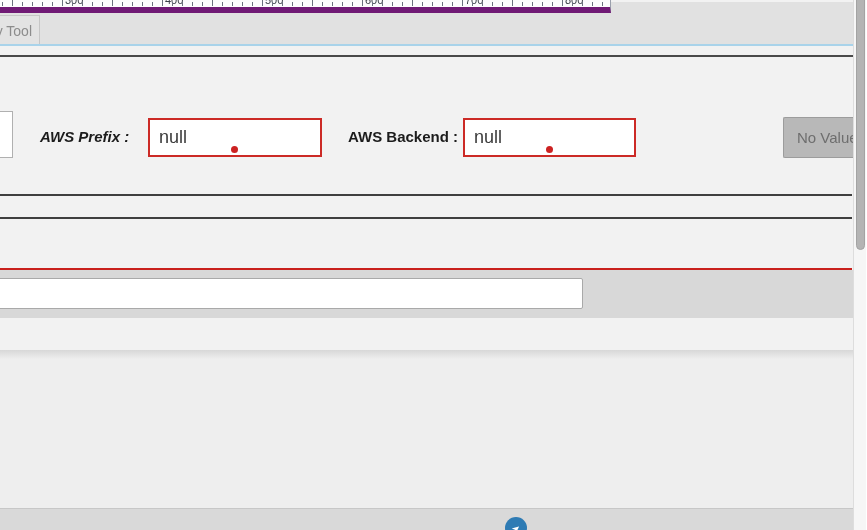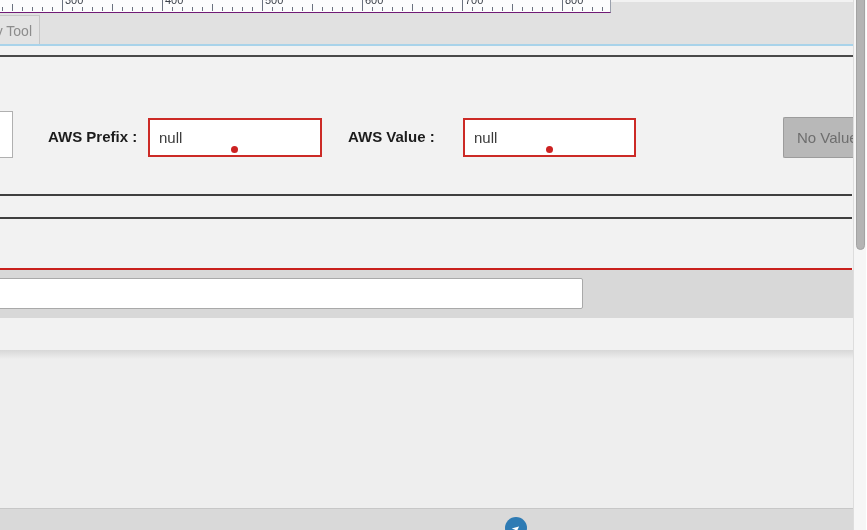--- a/index.html
+++ b/index.html
@@ -13,21 +13,21 @@
        align-items:center;font-size:14px;}
   .tab-inactive{left:-58px;width:98px;background:#e3e3e3;border:1px solid #c6c6c6;
                 border-bottom:none;border-left:none;color:#8c8c8c;justify-content:flex-end;
                 padding-right:7px;}
   .tab-active{left:47px;width:96px;background:#ededed;border:1px solid #b5b5b5;
               border-bottom:none;color:#3d3d3d;justify-content:center;}
   .tab-underline{position:absolute;left:0;top:44px;width:855px;height:2px;}
 
   
   .ruler{position:absolute;left:0;top:0;width:611px;height:13px;background:#fcfcfd;
-         border-bottom:1px solid #701a75;border-right:1px solid #9aa0ac;overflow:hidden;
+         border-bottom:6px solid #701a75;border-right:1px solid #9aa0ac;overflow:hidden;
          box-sizing:border-box;}
   .tick{position:absolute;bottom:1px;width:1px;background:#6b7280;}
   .tick.minor{height:4px;}
   .tick.mid{height:7px;}
   .tick.major{height:12px;}
   .tick-label{position:absolute;top:-6px;font-size:11px;color:#3a3f48;
               font-family:"Liberation Sans",sans-serif;}
 
   
   .rule{position:absolute;left:0;height:2px;}
@@ -35,21 +35,21 @@
   .band-input{position:absolute;left:0;top:270px;width:855px;height:48px;background:#d8d8d8;}
   .section-mid{position:absolute;left:0;top:318px;width:855px;height:32px;background:#f2f2f2;}
   .section-low{position:absolute;left:0;top:350px;width:855px;height:158px;
                background:linear-gradient(to bottom,#d7d7d7 0px,#eeeeee 9px,#eeeeee 100%);}
   .footer-band{position:absolute;left:0;top:508px;width:855px;height:22px;background:#d9d9d9;
                border-top:1px solid #c7c7c7;box-sizing:border-box;}
 
   
   .field-label{position:absolute;top:128px;font-size:15px;font-weight:bold;color:#1c1c1c;}
   .err-input{position:absolute;top:118px;height:39px;box-sizing:border-box;background:#fff;
-             border:2px solid #cc2a26;font-size:15px;color:#3a3a3a;padding:0 0 0 9px;
+             border:2px solid #cc2a26;font-size:18px;color:#3a3a3a;padding:0 0 0 9px;
              font-family:"Liberation Sans",sans-serif;outline:none;}
   .err-dot{position:absolute;width:7px;height:7px;border-radius:50%;background:#cc2222;}
   .cutoff-field{position:absolute;left:-20px;top:111px;width:33px;height:47px;background:#fff;
                 border:1px solid #b0b0b0;box-sizing:border-box;}
   .novalue-box{position:absolute;left:783px;top:117px;width:71px;height:41px;background:#b8b8b8;
                border:1px solid #9c9c9c;border-right:none;border-radius:2px 0 0 2px;
                box-sizing:border-box;display:flex;align-items:center;padding-left:13px;
                font-size:15px;color:#6e6e6e;white-space:nowrap;overflow:hidden;}
 
   
@@ -149,25 +149,25 @@
       <div class="tick minor" style="left: 572px;"></div>
       <div class="tick minor" style="left: 582px;"></div>
       <div class="tick minor" style="left: 592px;"></div>
       <div class="tick minor" style="left: 602px;"></div>
     </div>
 
   <div class="rule rule-dark" style="top:55px;width:855px;background:#4a4a4a;"></div>
 
   <div class="cutoff-field"></div>
 
-  <span class="field-label" style="left:48px;">AWS Prefix :</span>
+  <span class="field-label" style="left:40px;font-style:italic;">AWS Prefix :</span>
   <input class="err-input" style="left: 148px; width: 174px;" type="text" value="null">
   <div class="err-dot" style="left:231px;top:146px;"></div>
 
-  <span class="field-label" style="left:348px;">AWS Value :</span>
+  <span class="field-label" style="left:348px;">AWS Backend :</span>
   <input class="err-input" style="left: 463px; width: 173px;" type="text" value="null">
   <div class="err-dot" style="left:546px;top:146px;"></div>
 
   <div class="novalue-box">
     <span>No Value</span>
   </div>
 
   <div class="rule rule-dark" style="top:194px;width:852px;"></div>
   <div class="rule rule-dark" style="top:217px;width:852px;"></div>
   <div class="rule" style="top:268px;width:852px;background:#c9201d;"></div>

